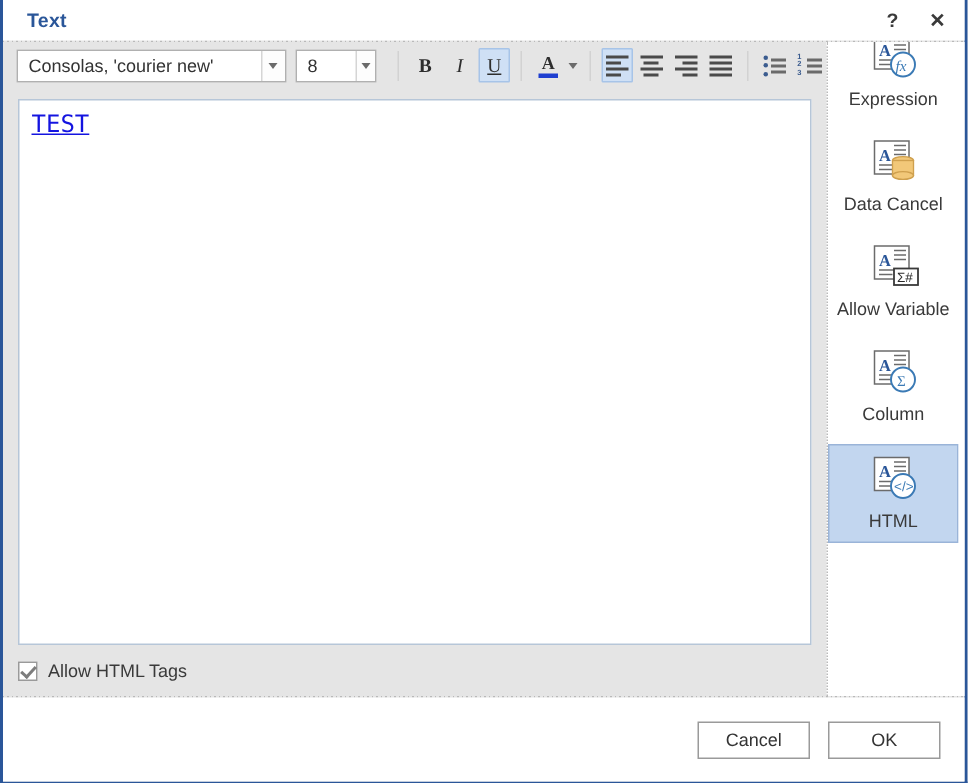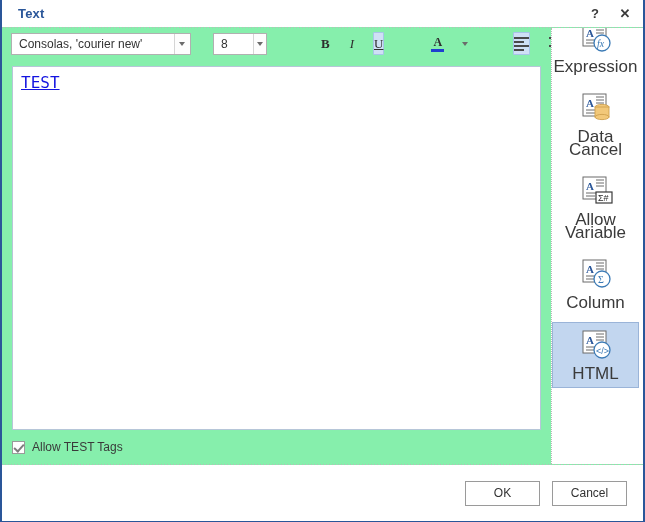--- a/index.html
+++ b/index.html
@@ -20,21 +20,21 @@
   
   #dialog {
     position: absolute;
     left: 0; top: 0;
     width: 645px;
     height: 522px;
     box-sizing: border-box;
     border-left: 2px solid #2a5699;
     border-right: 2px solid #2a5699;
     border-bottom: 1px solid #2a5699;
-    background: #86efac;
+    background: #e5e5e5;
     display: flex;
     flex-direction: column;
   }
 
   
   #titlebar {
     height: 27px;
     flex: 0 0 27px;
     position: relative;
     display: flex;
@@ -92,21 +92,21 @@
   }
 
   
   #toolbar {
     height: 31px;
     flex: 0 0 31px;
     display: flex;
     align-items: center;
     padding-left: 9px;
     box-sizing: border-box;
-    gap: 16px;
+    gap: 0px;
   }
   .combo {
     height: 22px;
     box-sizing: border-box;
     border: 1px solid #b0b0b0;
     background: #ffffff;
     display: flex;
     align-items: stretch;
     margin-right: 6px;
   }
@@ -297,21 +297,21 @@
     flex-direction: column;
     align-items: center;
     margin-bottom: 6px;
   }
   .pitem.sel {
     background: #c2d6ef;
     border: 1px solid #9ab4d8;
   }
   .pitem .plabel {
     margin-top: 5px;
-    font-size: 17px;
+    font-size: 12px;
     color: #3a3a3a;
     text-align: center;
     line-height: 13px;
   }
   .picon { width: 38px; height: 33px; }
 
   
   #panel-scroll {
     position: absolute;
     right: 0; top: 0;
@@ -471,21 +471,21 @@
       </div>
 
       <div id="editor-wrap">
         <div id="editor">
           <span id="editor-link">TEST</span>
         </div>
       </div>
 
       <div id="checkrow">
         <span class="cbox checked"></span>
-        <span id="check-label">Allow TEST Tags</span>
+        <span id="check-label">Allow HTML Tags</span>
       </div>
     </div>
 
     <div id="rightpanel">
       <div id="panel-inner">
 
         <div class="pitem">
           <span class="picon">
             <svg viewBox="0 0 38 33" width="38" height="33">
               <rect x="6" y="2" width="23" height="22" fill="#ffffff" stroke="#6b6b6b" stroke-width="1"></rect>
@@ -584,17 +584,17 @@
         </div>
 
       </div>
       <div id="panel-scroll"></div>
     </div>
   </div>
 
   <div class="dotline"></div>
 
   <div id="footer">
+    <div class="fbtn">Cancel</div>
     <div class="fbtn">OK</div>
-    <div class="fbtn">Cancel</div>
   </div>
 
 </div>
 
 </body></html>

